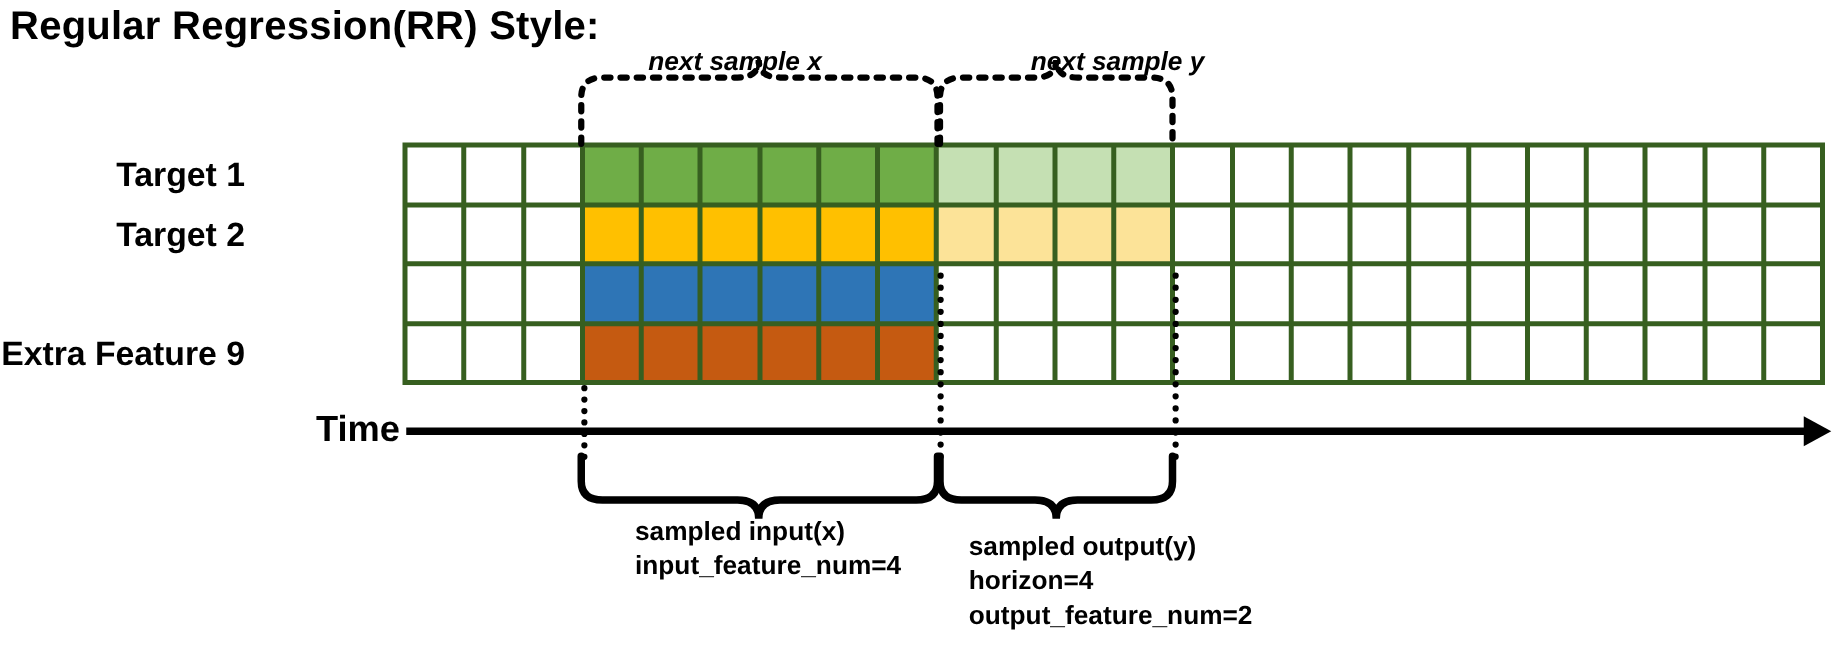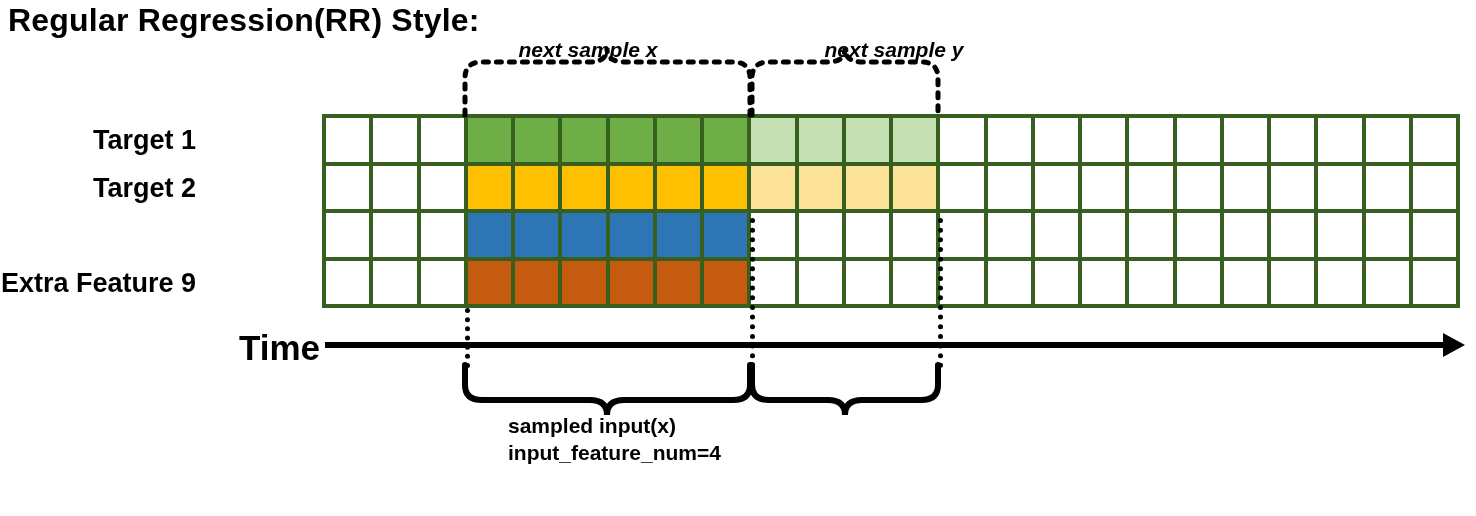--- a/index.html
+++ b/index.html
@@ -18,21 +18,21 @@
 
   
   #grid{position:absolute;left:322px;top:114px;width:1138px;height:194px;
         background:#375F20;display:flex;flex-direction:column;
         gap:4px;padding:4px;box-sizing:border-box;}
   .grow{display:flex;gap:4px;flex:1 1 0;min-height:0;}
   .cell{flex:1 1 0;background:#ffffff;min-width:0;}
 
   
   #timelabel{position:absolute;left:180px;top:328px;width:140px;text-align:right;
-             font-size:35px;font-weight:700;}
+             font-size:29px;font-weight:700;}
   #axis{position:absolute;left:325px;top:343px;width:1140px;height:5px;}
 
   
   .vdot{position:absolute;width:0;border-left:5px dotted #000;}
 
   
   .topcap{position:absolute;font-size:21px;font-style:italic;font-weight:600;
           white-space:nowrap;margin-top:33px;}
   .botcap{position:absolute;font-size:21px;font-weight:600;line-height:1.30;
           white-space:nowrap;}
@@ -182,14 +182,19 @@
 
     <path d="M465,365 L465,385 Q465,400 482,400 L590,400 Q607,400 607,415 Q607,400 624,400 L733,400 Q750,400 750,385 L750,365" fill="none" stroke="#000" stroke-width="6" stroke-linecap="round"></path>
 
     <path d="M752,365 L752,385 Q752,400 769,400 L828,400 Q845,400 845,415 Q845,400 862,400 L921,400 Q938,400 938,385 L938,365" fill="none" stroke="#000" stroke-width="6" stroke-linecap="round"></path>
   </svg>
 
   <div class="botcap" style="left:508px;top:412px;">
     <div>sampled input(x)</div>
     <div>input_feature_num=4</div>
   </div>
+  <div class="botcap" style="left:775px;top:424px;">
+    <div>sampled output(y)</div>
+    <div>horizon=4</div>
+    <div>output_feature_num=2</div>
+  </div>
 
 </div>
 
 </body></html>

